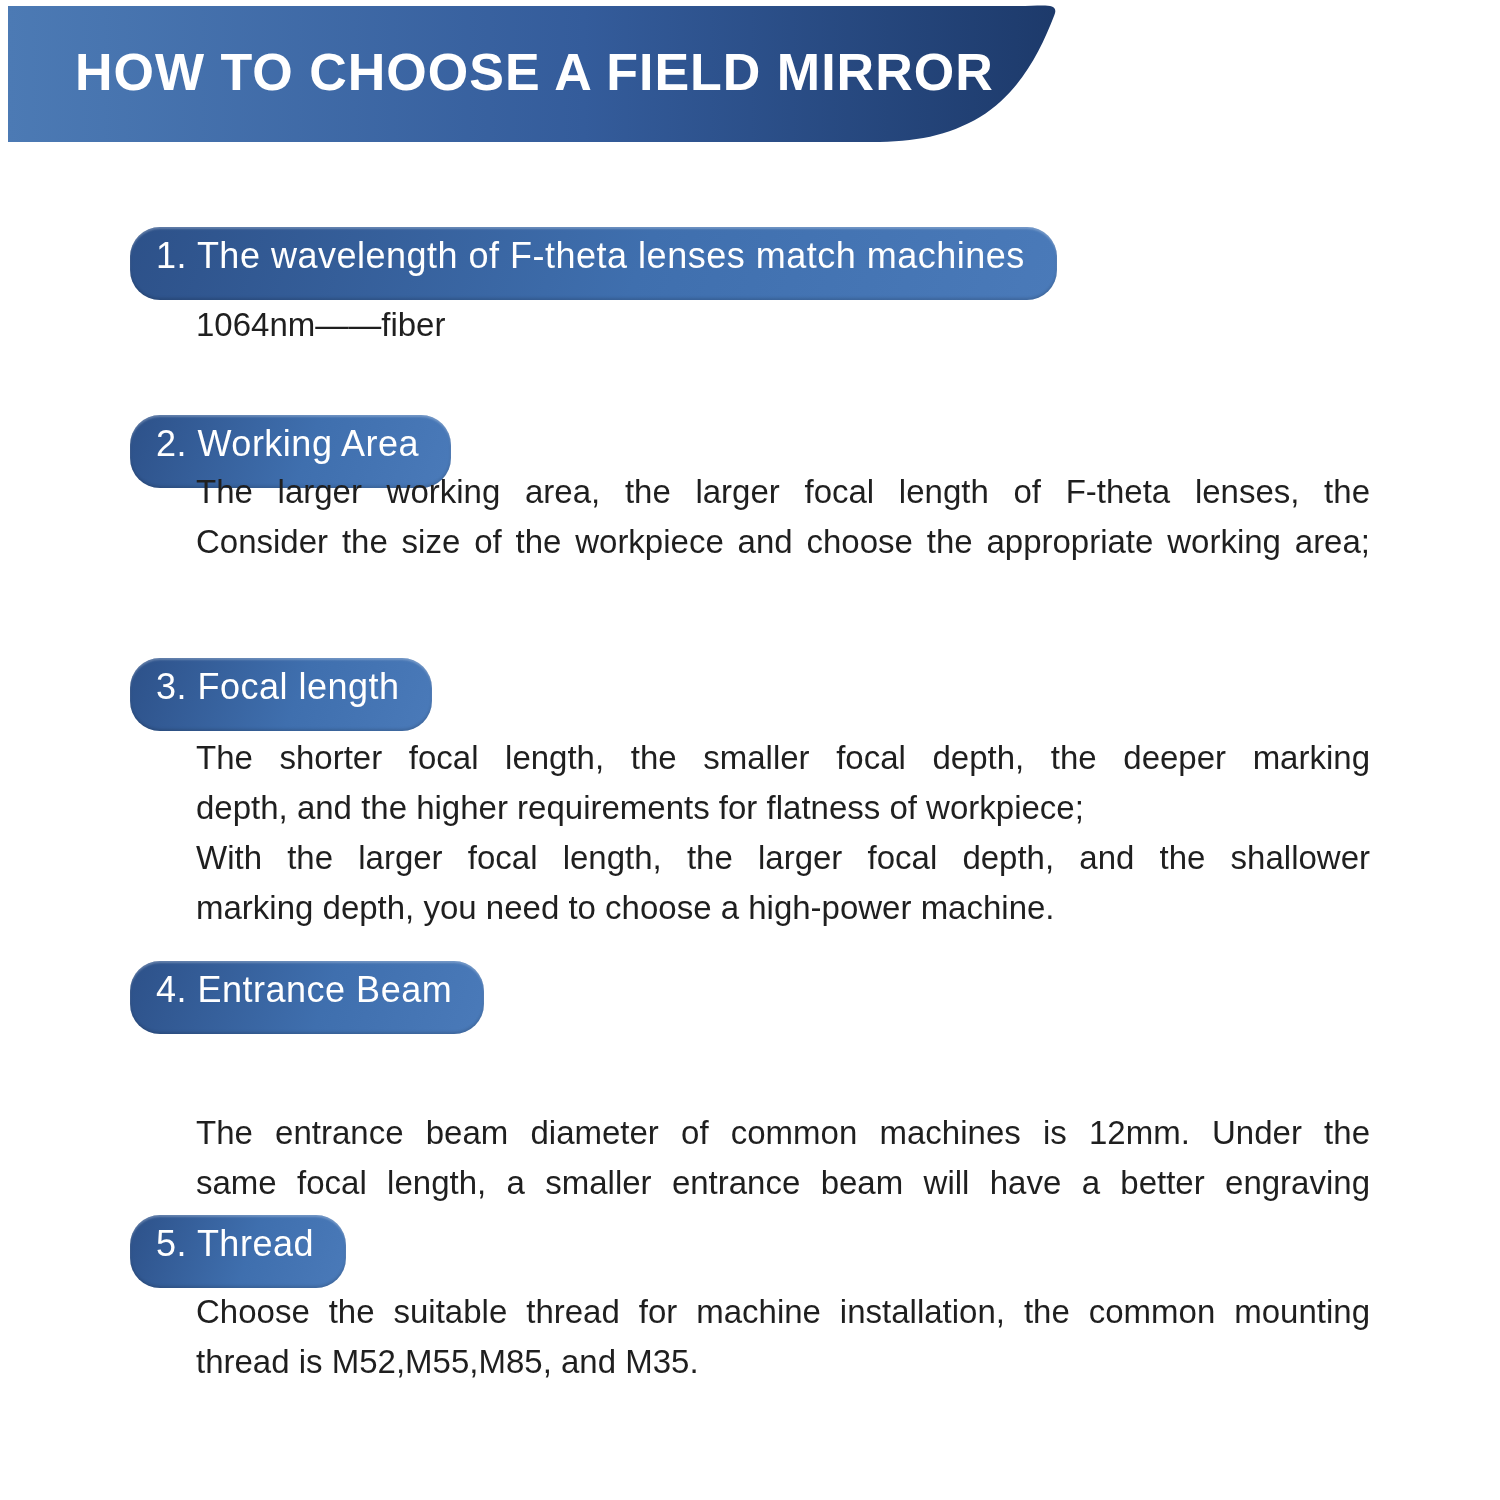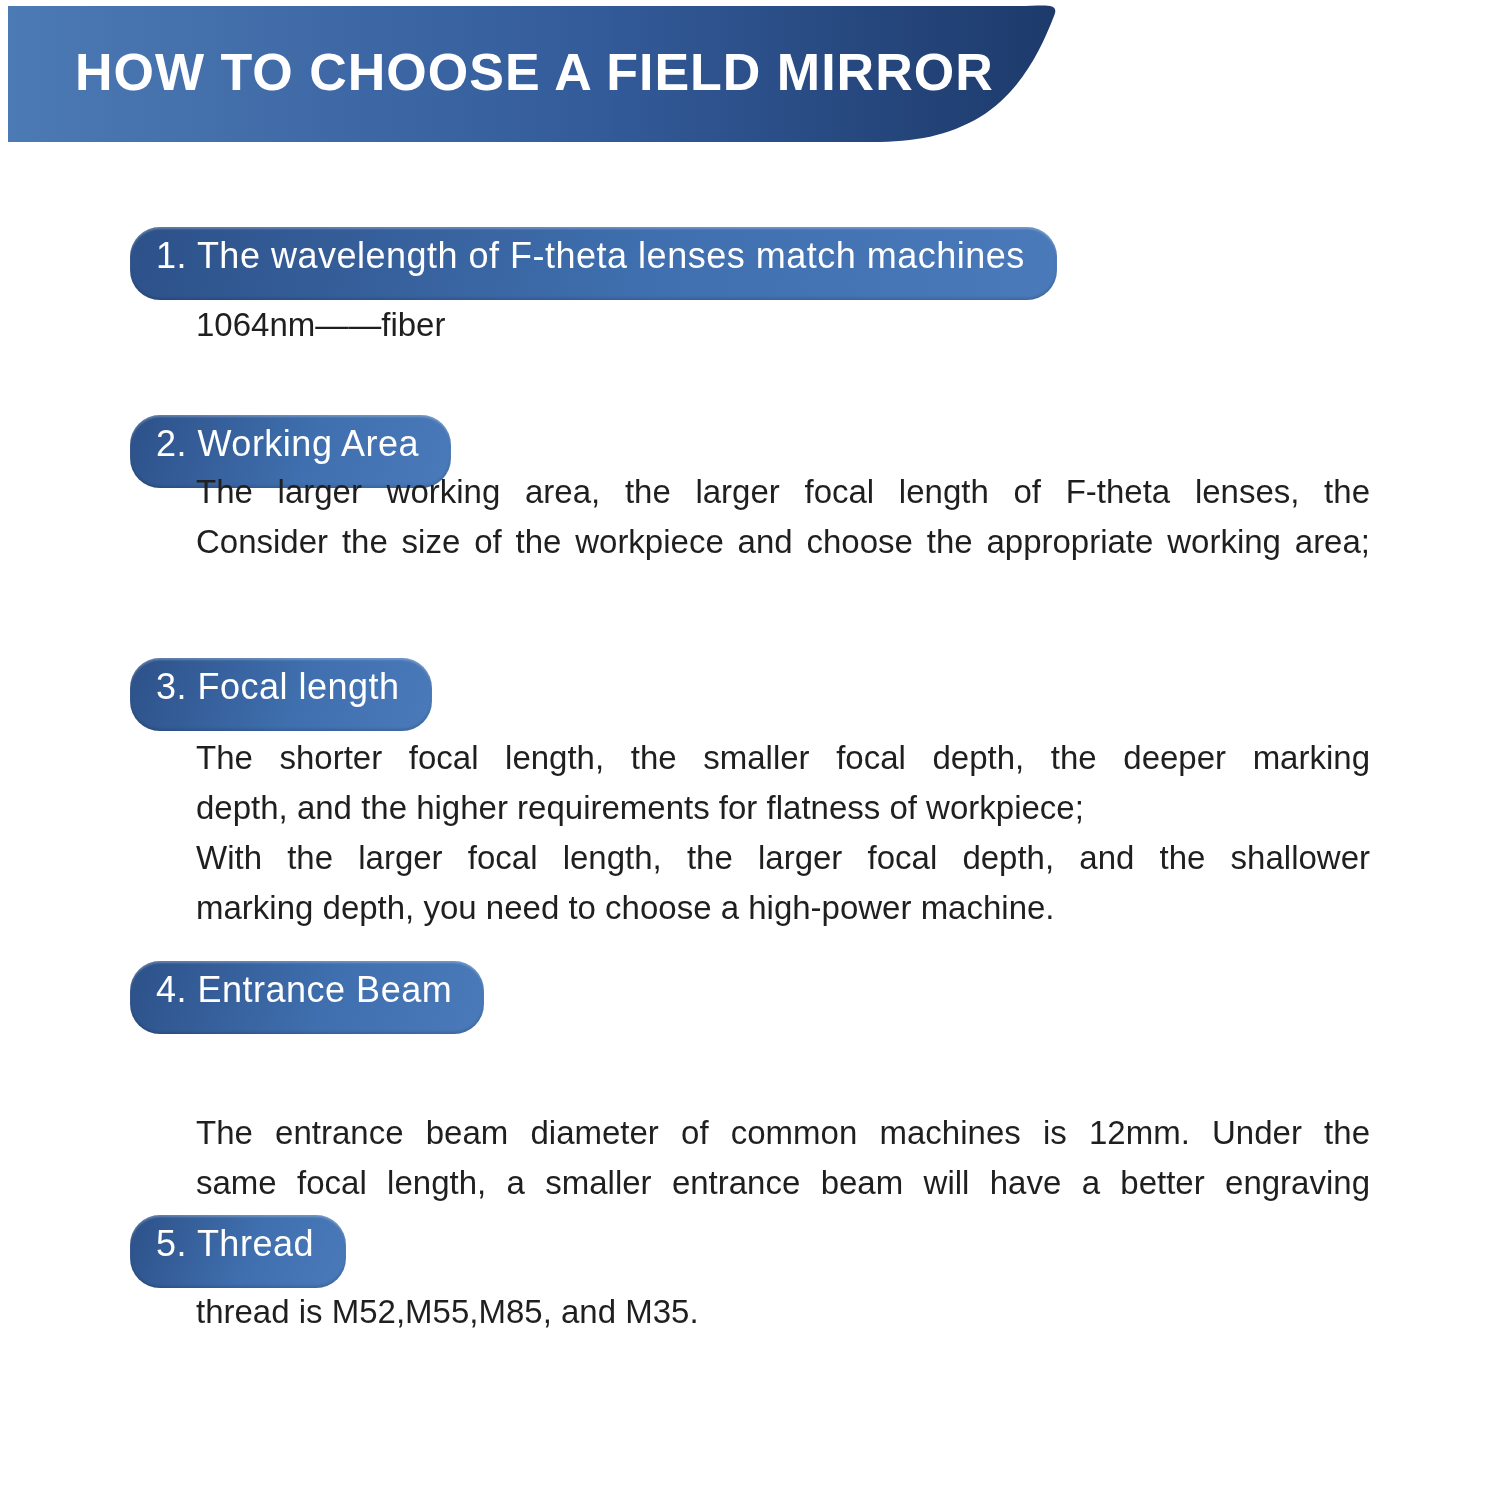--- a/index.html
+++ b/index.html
@@ -82,14 +82,15 @@
 
 <div id="pill4" class="pill">4. Entrance Beam</div>
 <div id="para4" class="para">
   <div class="ln jl">The entrance beam diameter of common machines is 12mm. Under the</div>
   <div class="ln jl">same focal length, a smaller entrance beam will have a better engraving</div>
   <div class="ln ll">effect.</div>
 </div>
 
 <div id="pill5" class="pill">5. Thread</div>
 <div id="para5" class="para">
+  <div class="ln jl">Choose the suitable thread for machine installation, the common mounting</div>
   <div class="ln ll">thread is M52,M55,M85, and M35.</div>
 </div>
 
 </body></html>

